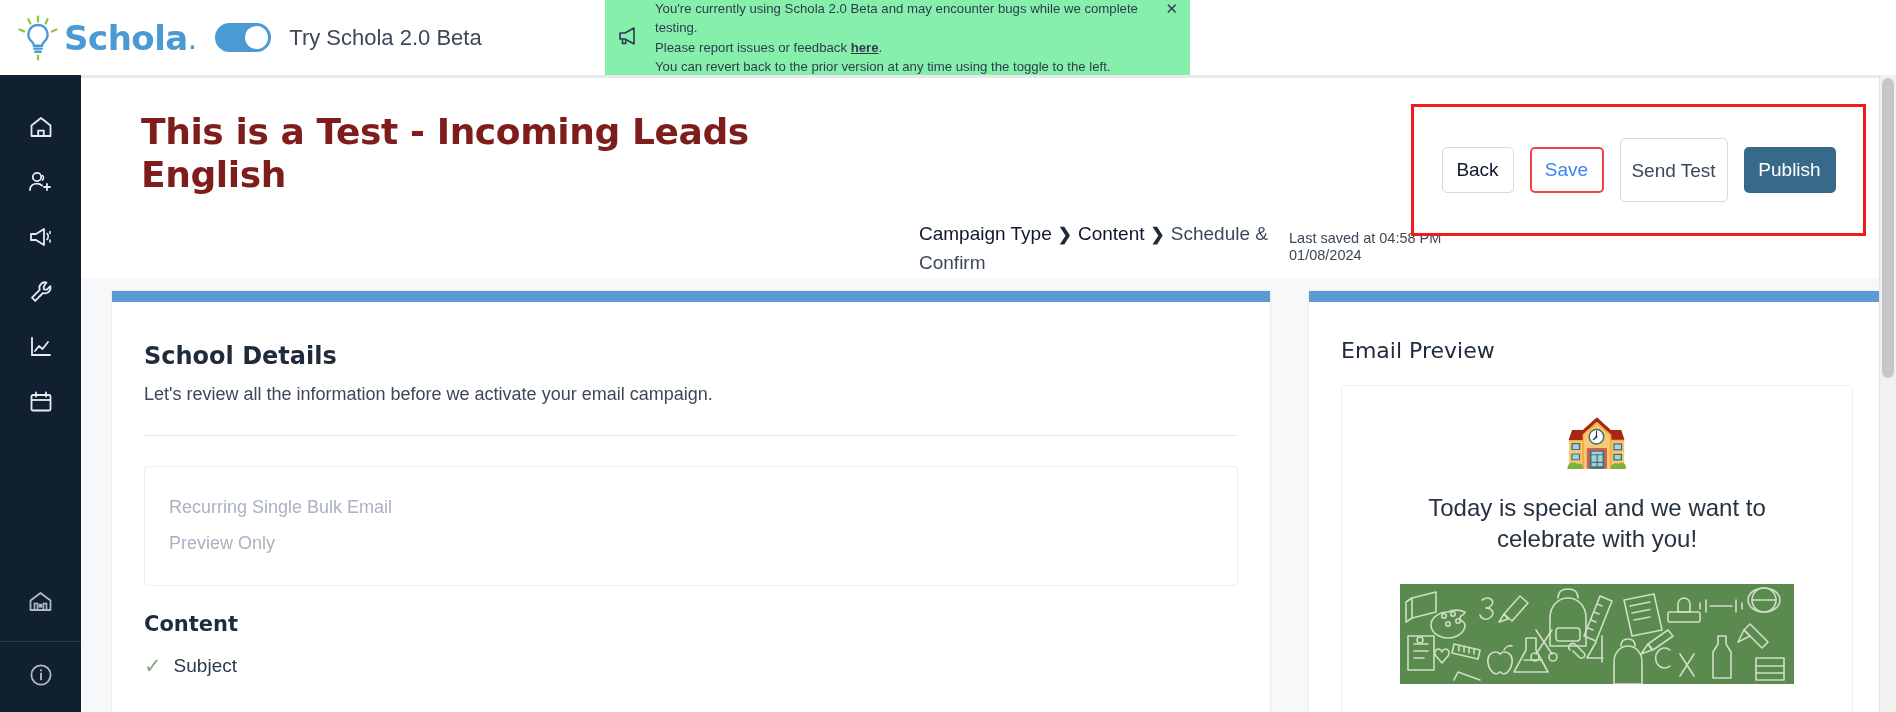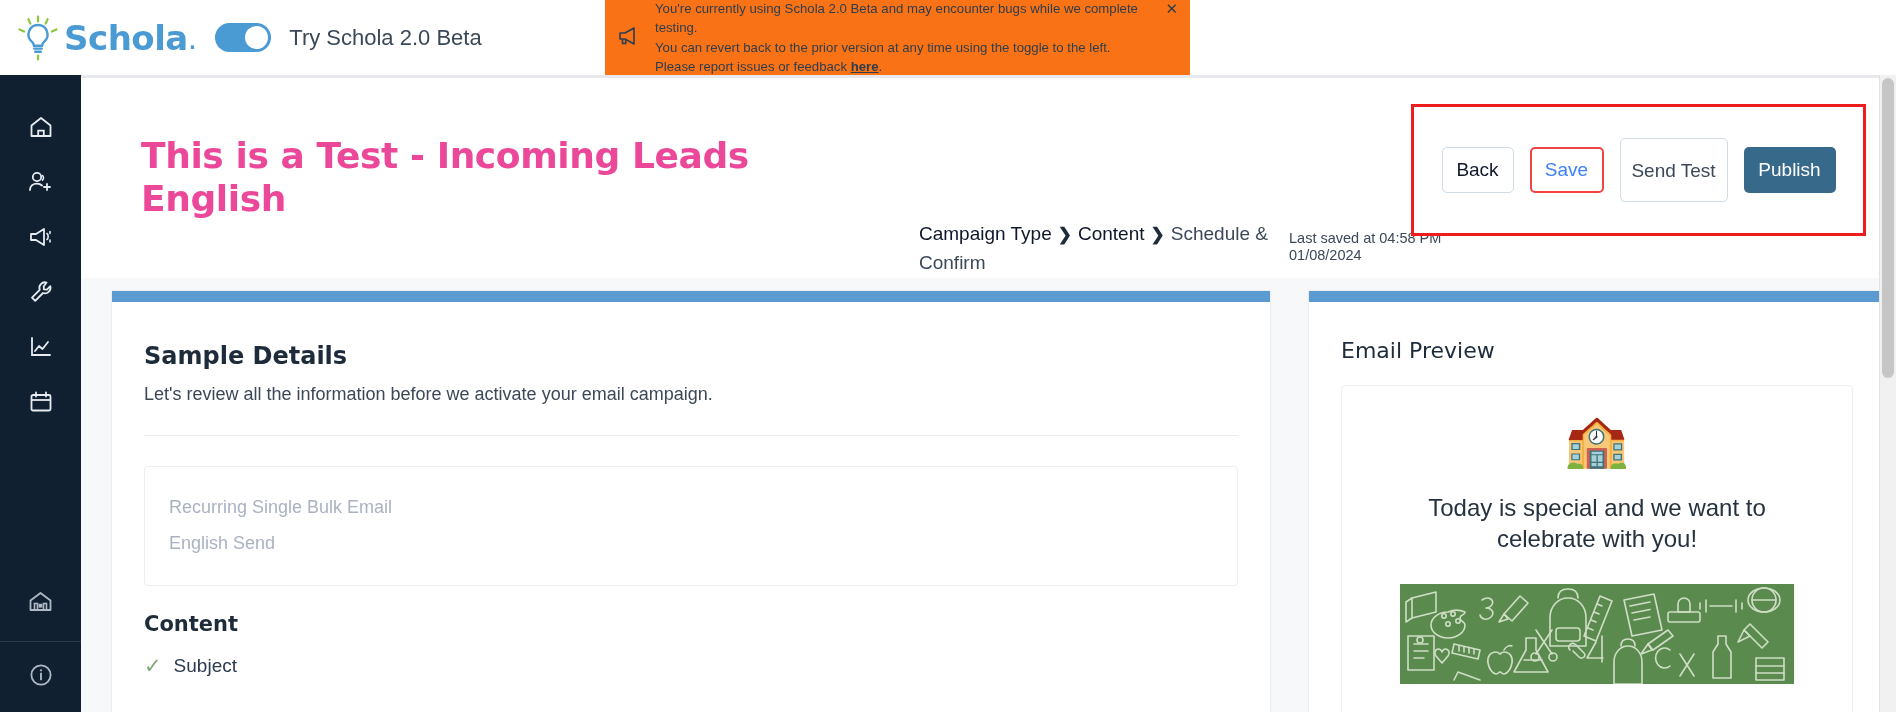--- a/index.html
+++ b/index.html
@@ -38,21 +38,21 @@
     background: #ffffff;
   }
   .beta-label {
     margin-left: 18px; font-size: 22px; color: #3c4858;
   }
 
   
   .notice {
     position: absolute; left: 605px; top: 0;
     width: 585px; height: 75px;
-    background: #f97316;
+    background: #86efac;
     display: flex; align-items: center;
     padding: 6px 8px 6px 12px;
     z-index: 31;
   }
   .notice .megaphone { flex: none; width: 26px; margin-right: 12px; color:#2c3e50; }
   .notice-text {
     font-size: 13.2px; line-height: 19.3px; color: #2e3d4d;
     position: relative; flex: 1;
   }
   .notice-text a { color: #2e3d4d; font-weight: bold; }
@@ -112,24 +112,24 @@
 
   
   .page-head {
     position: absolute; left: 81px; top: 75px;
     width: 1815px; height: 203px;
     background: #ffffff;
     border-top: 3px solid #e7e9ec;
     z-index: 10;
   }
   .page-title {
-    position: absolute; left: 60px; top: 56px;
+    position: absolute; left: 60px; top: 32px;
     width: 640px;
     font-size: 36px; line-height: 43px; font-weight: 700;
-    color: #ec4899;
+    color: #7f1d1d;
     font-family: "DejaVu Sans", sans-serif;
     letter-spacing: -0.4px;
   }
   .crumbs {
     position: absolute; left: 838px; top: 142px;
     width: 360px;
     font-size: 19px; line-height: 28px; color: #3c4858;
   }
   .crumbs a { color: #0f172a; text-decoration: none; cursor: pointer; }
   .crumbs .sep { color: #1d2b3a; font-weight: 700; margin: 0 6px; font-size: 17px; }
@@ -267,24 +267,24 @@
 
 <div class="notice">
   <span class="megaphone">
     <svg width="24" height="22" viewBox="0 0 24 22">
       <path d="M3 8 h5 l9-5 v16 l-9-5 H3z" fill="none" stroke="#2c3e50" stroke-width="1.6" stroke-linejoin="round"></path>
       <path d="M5.5 14 v4.5 h3.2 V14" fill="none" stroke="#2c3e50" stroke-width="1.6"></path>
     </svg>
   </span>
   <div class="notice-text">
     <div>You're currently using Schola 2.0 Beta and may encounter bugs while we complete testing.</div>
-    <div>You can revert back to the prior version at any time using the toggle to the left.</div>
     <div>
       <span>Please report issues or feedback </span><a href="#">here</a><span>.</span>
     </div>
+    <div>You can revert back to the prior version at any time using the toggle to the left.</div>
     <span class="notice-close">✕</span>
   </div>
 </div>
 
 <div class="topright">
 
   <div class="icon-btn">
     <span>
       <svg width="23" height="22" viewBox="0 0 23 22">
         <path d="M2 2 h19 v13 H9 l-5 4.5 V15 H2z" fill="none" stroke="#2b3a4d" stroke-width="1.8" stroke-linejoin="round"></path>
@@ -430,27 +430,27 @@
     <div class="btn btn-save">Save</div>
     <div class="btn btn-sendtest">Send Test</div>
     <div class="btn btn-publish">Publish</div>
   </div>
 </div>
 
 <div class="content">
 
   <div class="card card-left">
     <div class="card-stripe"></div>
-    <div class="confirm-title">Sample Details</div>
+    <div class="confirm-title">School Details</div>
     <div class="confirm-sub">Let's review all the information before we activate your email campaign.</div>
     <div class="divider"></div>
 
     <div class="summary-box">
       <div class="summary-line">Recurring Single Bulk Email</div>
-      <div class="summary-line">English Send</div>
+      <div class="summary-line">Preview Only</div>
     </div>
 
     <div class="content-h">Content</div>
     <div class="subject-row">
       <span class="check">✓</span>
       <span>Subject</span>
     </div>
   </div>
 
   <div class="card card-right">

